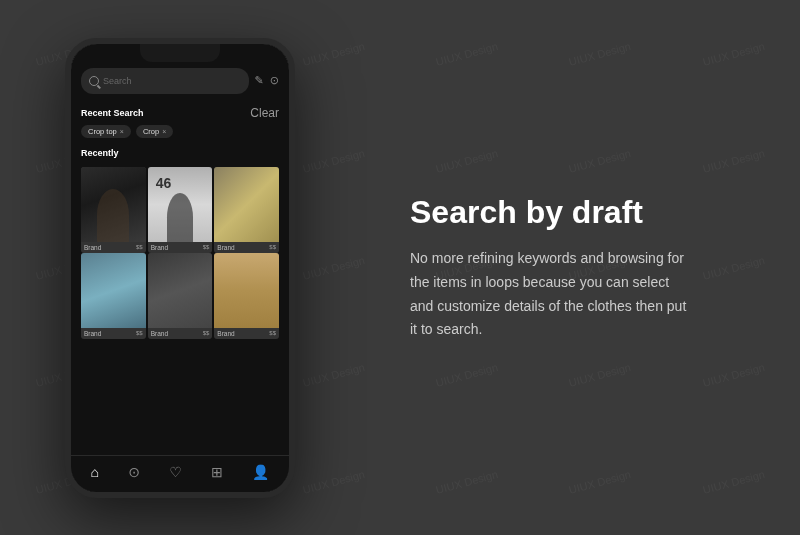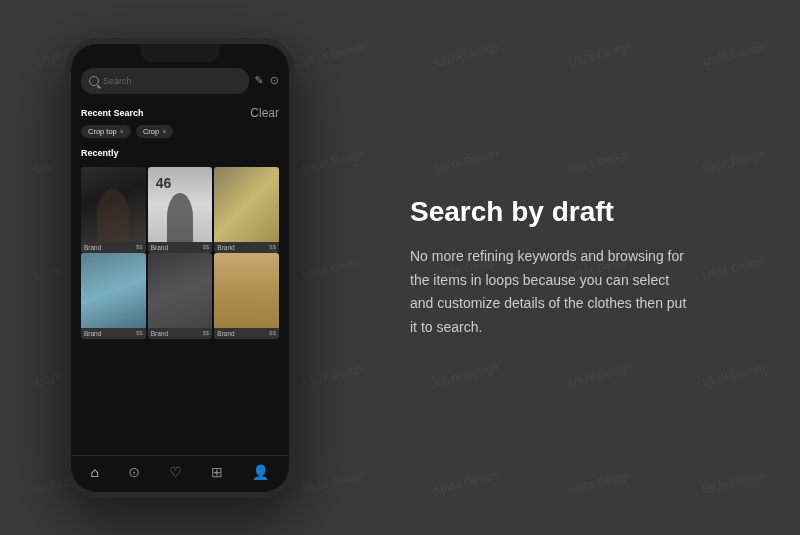--- a/index.html
+++ b/index.html
@@ -296,21 +296,21 @@
     
     .content-panel {
       flex: 1;
       padding: 40px 50px;
       display: flex;
       flex-direction: column;
       justify-content: center;
     }
 
     .feature-title {
-      font-size: 28px;
+      font-size: 32px;
       font-weight: 700;
       color: #fff;
       margin-bottom: 16px;
       line-height: 1.2;
     }
 
     .feature-desc {
       font-size: 14px;
       color: #ccc;
       line-height: 1.7;

